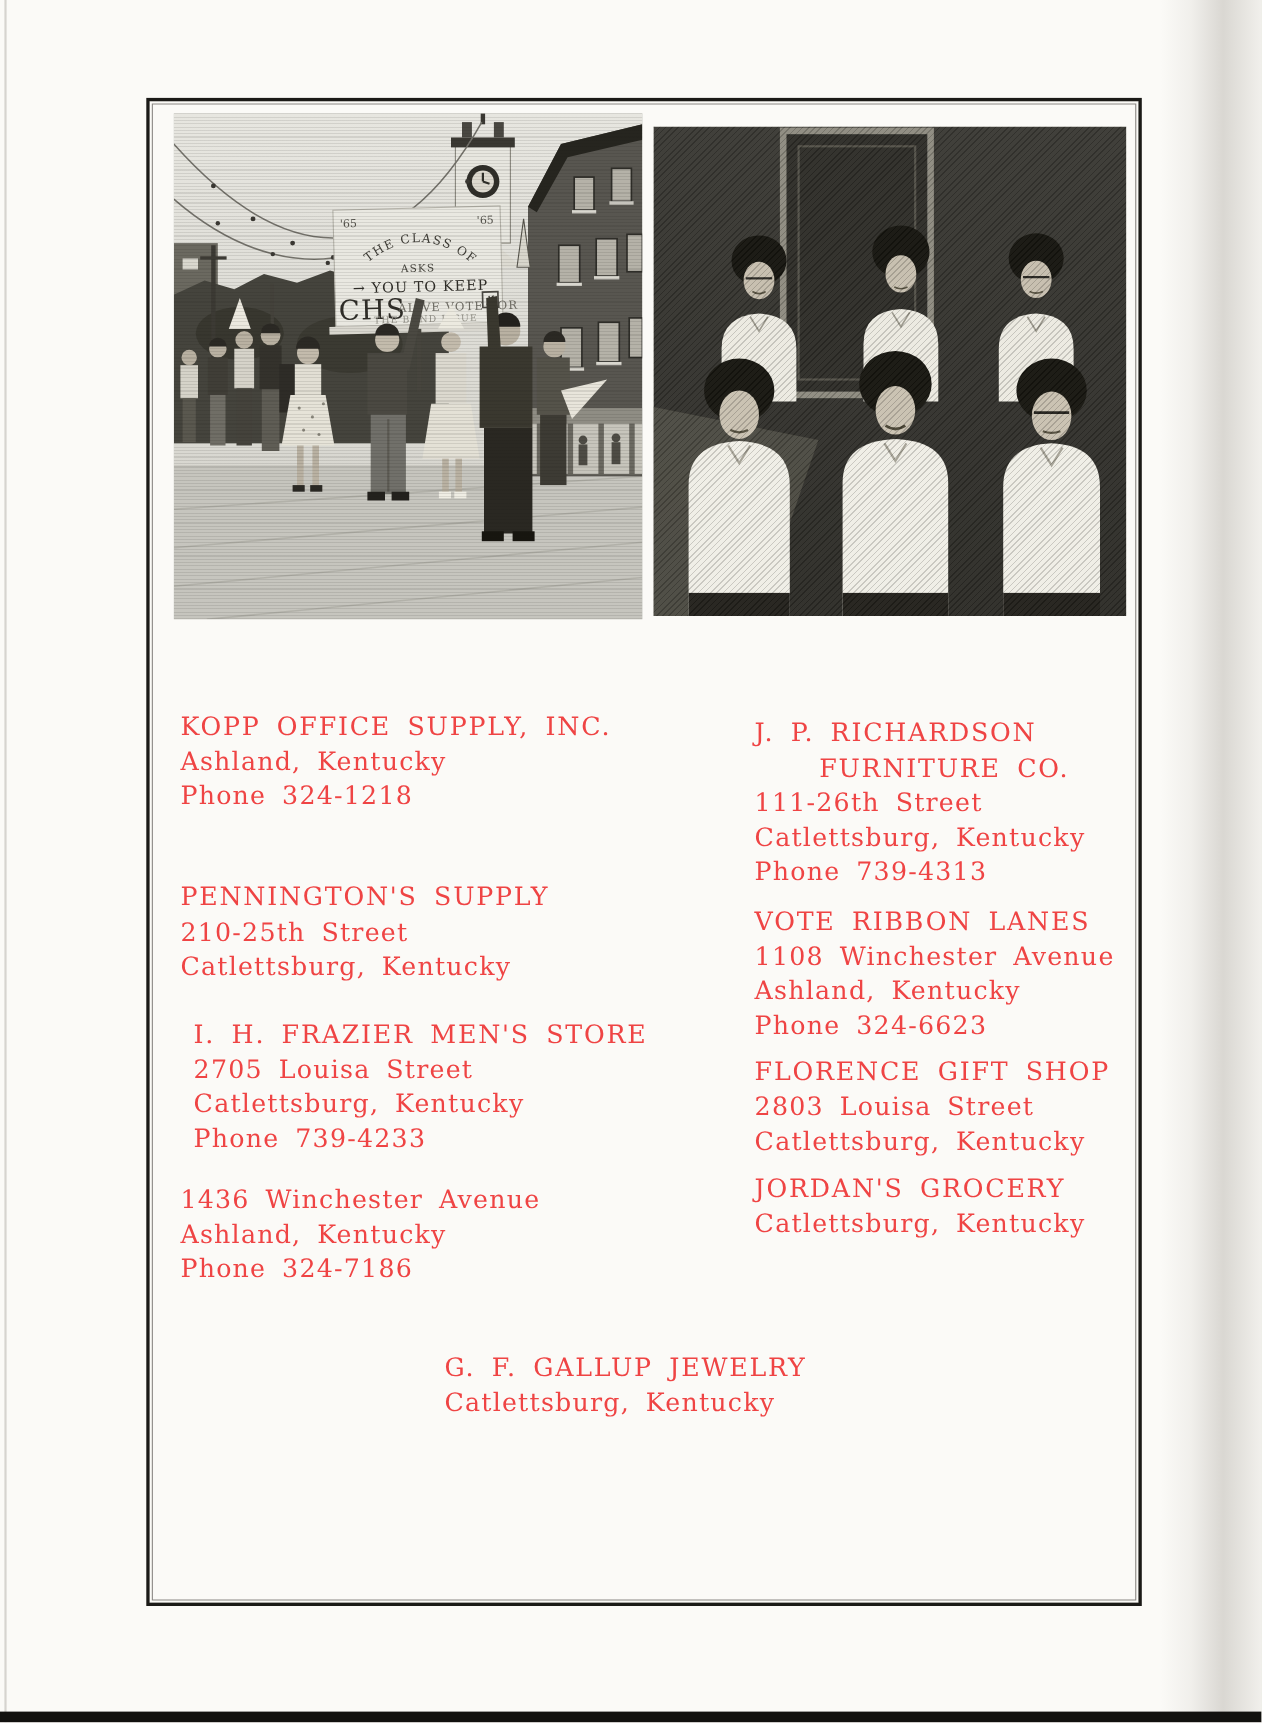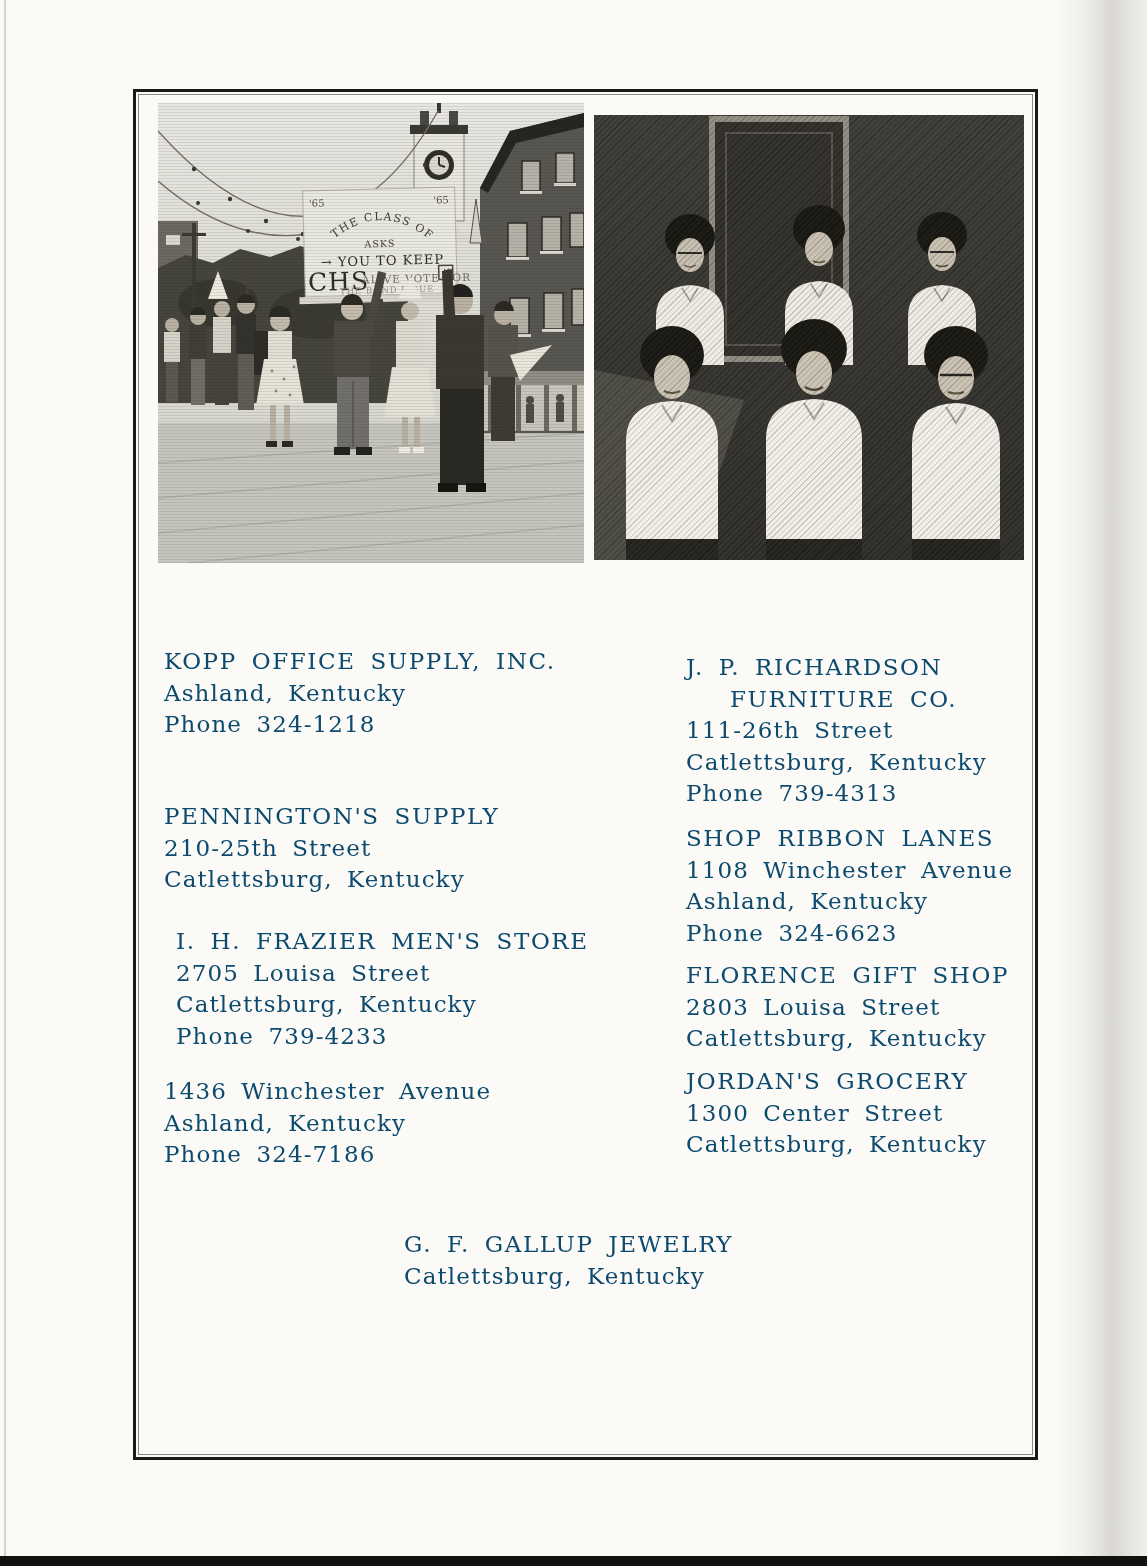--- a/index.html
+++ b/index.html
@@ -12,24 +12,24 @@
   .frame{position:absolute;left:133px;top:89px;width:899px;height:1365px;
         border:3px solid #1b1a17;
         box-shadow:inset 0 0 0 2px #fbfaf7, inset 0 0 0 3px rgba(45,42,37,0.55);}
   .photo{position:absolute;overflow:hidden;background:#c9c8c1;}
   .photo svg{display:block;width:100%;height:100%;}
   .photo::after{content:"";position:absolute;inset:0;pointer-events:none;}
   .photo-left{left:158px;top:103px;width:426px;height:460px;}
   .photo-left::after{background:repeating-linear-gradient(180deg,rgba(25,24,20,0.10) 0px,rgba(25,24,20,0.10) 1px,rgba(255,255,255,0) 1px,rgba(255,255,255,0) 3px);}
   .photo-right{left:594px;top:115px;width:430px;height:445px;}
   .photo-right::after{background:repeating-linear-gradient(135deg,rgba(0,0,0,0.16) 0px,rgba(0,0,0,0.16) 1px,rgba(255,255,255,0.03) 1px,rgba(255,255,255,0.03) 4px);}
-  .ad{position:absolute;color:#0c4a6e;font-size:23px;line-height:31.5px;
+  .ad{position:absolute;color:#ef4444;font-size:23px;line-height:31.5px;
       letter-spacing:1.1px;word-spacing:6px;white-space:nowrap;}
   .ad-name{letter-spacing:1.6px;}
-  .ad-name.indent{padding-left:44px;}
+  .ad-name.indent{padding-left:44px;text-align:center;}
 </style>
 </head>
 <body>
 
 <div class="scan">
 
   <div class="edge-line-left"></div>
 
   <div class="frame"></div>
 
@@ -315,33 +315,32 @@
   </div>
 
   <div class="ad" style="left:686px;top:652px">
     <div class="ad-name">J. P. RICHARDSON</div>
     <div class="ad-name indent">FURNITURE CO.</div>
     <div class="ad-line">111-26th Street</div>
     <div class="ad-line">Catlettsburg, Kentucky</div>
     <div class="ad-line">Phone 739-4313</div>
   </div>
   <div class="ad" style="left:686px;top:823px">
-    <div class="ad-name">SHOP RIBBON LANES</div>
+    <div class="ad-name">VOTE RIBBON LANES</div>
     <div class="ad-line">1108 Winchester Avenue</div>
     <div class="ad-line">Ashland, Kentucky</div>
     <div class="ad-line">Phone 324-6623</div>
   </div>
   <div class="ad" style="left:686px;top:960px">
     <div class="ad-name">FLORENCE GIFT SHOP</div>
     <div class="ad-line">2803 Louisa Street</div>
     <div class="ad-line">Catlettsburg, Kentucky</div>
   </div>
   <div class="ad" style="left:686px;top:1066px">
     <div class="ad-name">JORDAN'S GROCERY</div>
-    <div class="ad-line">1300 Center Street</div>
     <div class="ad-line">Catlettsburg, Kentucky</div>
   </div>
 
   <div class="ad" style="left:404px;top:1229px">
     <div class="ad-name">G. F. GALLUP JEWELRY</div>
     <div class="ad-line">Catlettsburg, Kentucky</div>
   </div>
 
   <div class="edge-shadow-right"></div>
   <div class="edge-bar-bottom"></div>

